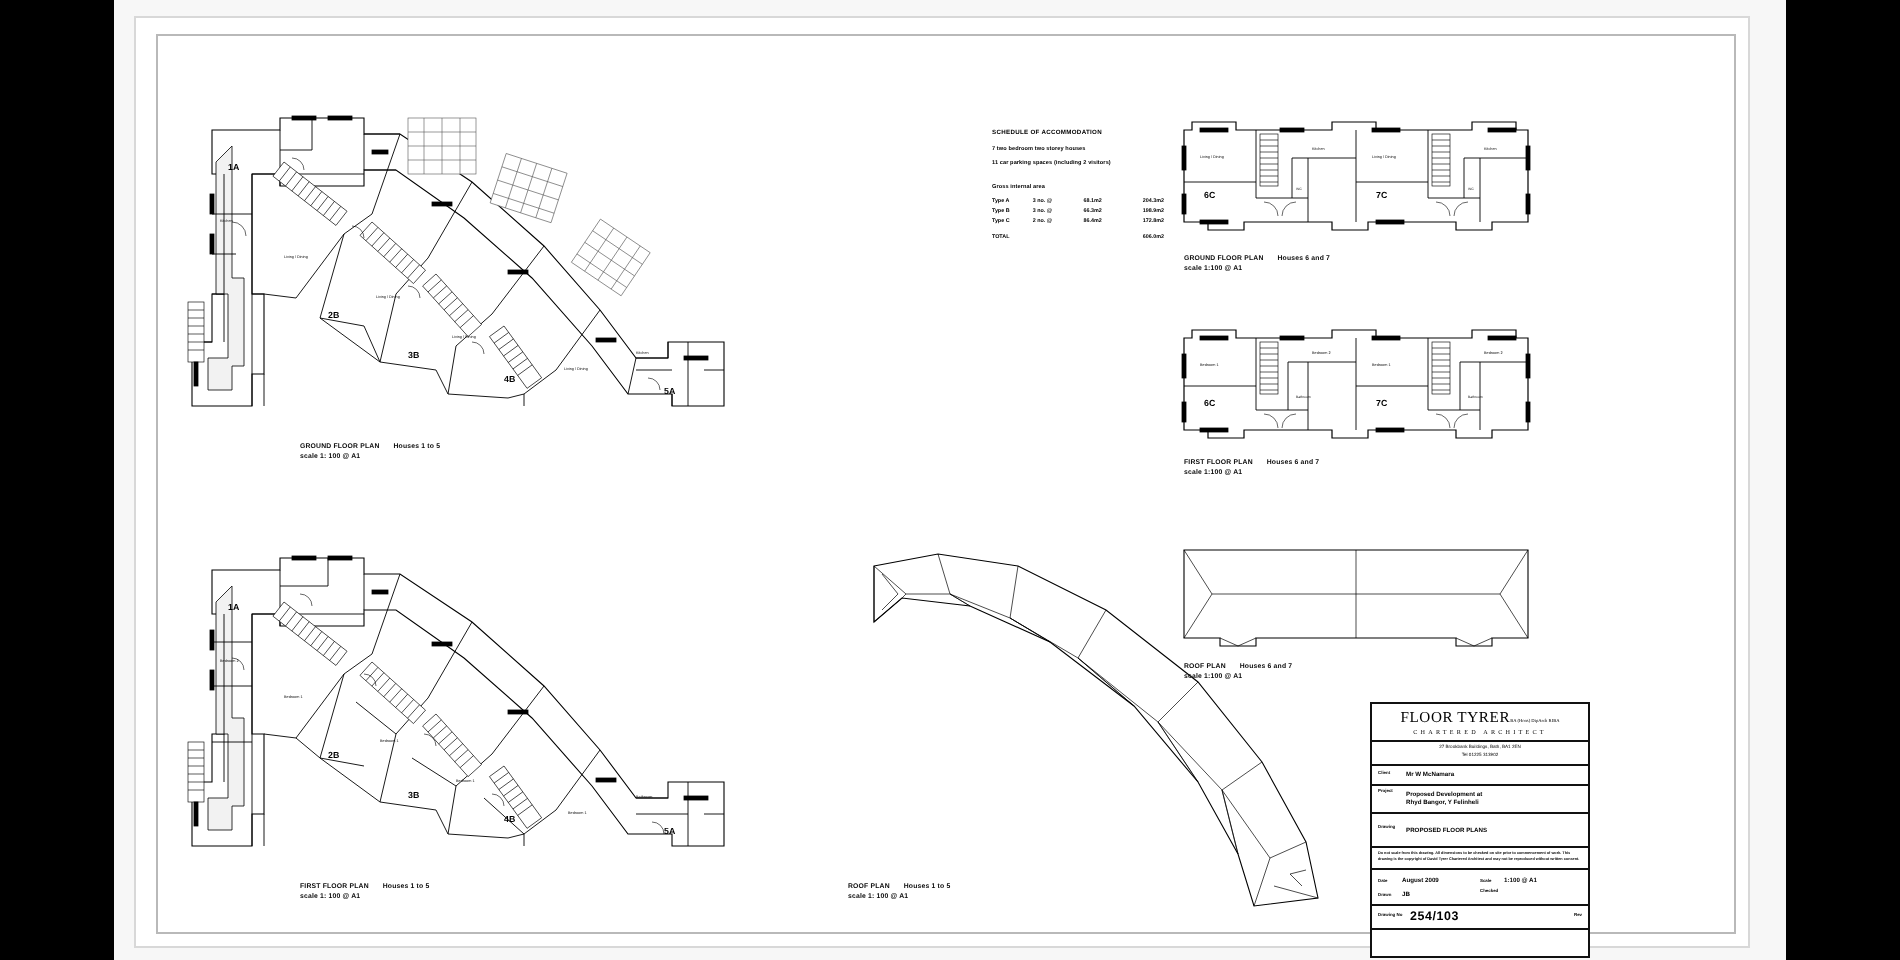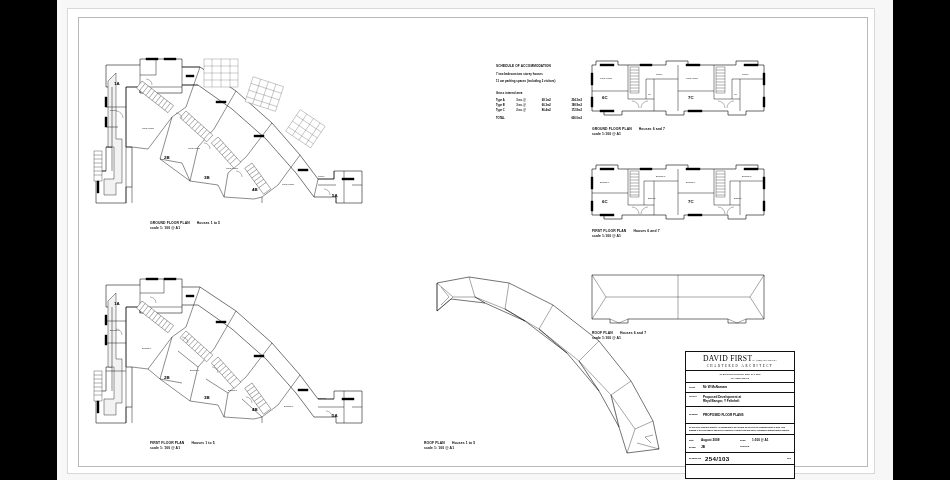--- a/index.html
+++ b/index.html
@@ -627,21 +627,21 @@
           </g>
         </svg>
       </div>
       <div class="label" style="left:524px;top:322px;">
         <span>ROOF PLAN</span><span class="houses">Houses 6 and 7</span>
         <div class="sub">scale  1:100 @ A1</div>
       </div>
 
       <div id="titleblock">
         <div class="band tb-name">
-          <div class="n1"><span>DAVID FIRST</span><span class="post">BA (Hons) DipArch RIBA</span></div>
+          <div class="n1"><span>FLOOR TYRER</span><span class="post">BA (Hons) DipArch RIBA</span></div>
           <div class="n2">CHARTERED   ARCHITECT</div>
         </div>
         <div class="band tb-addr">
           <div>27 Brookbank Buildings, Bath, BA1 2EN</div>
           <div>Tel 01225 313902</div>
         </div>
         <div class="band tb-row">
           <div class="k">Client</div>
           <div class="v">Mr W McNamara</div>
         </div>

